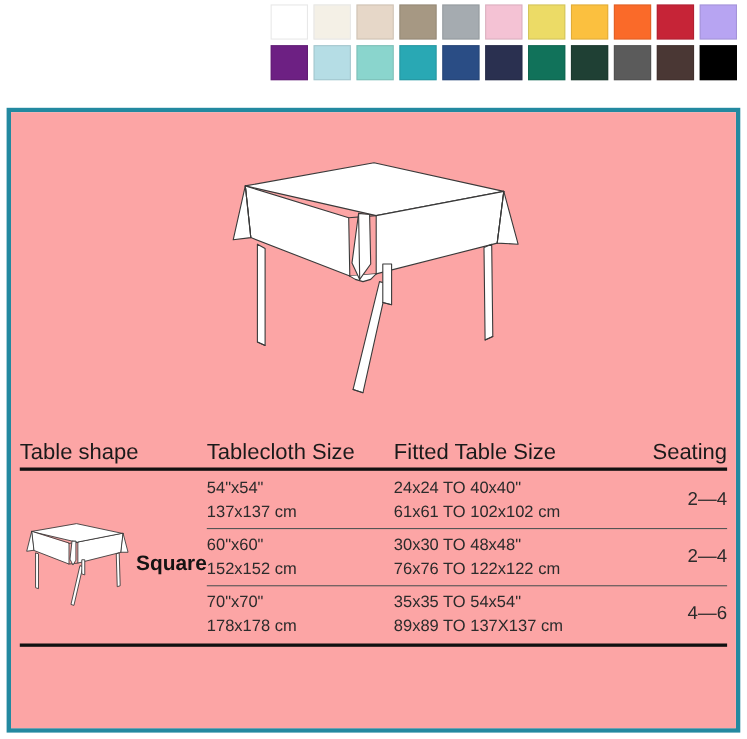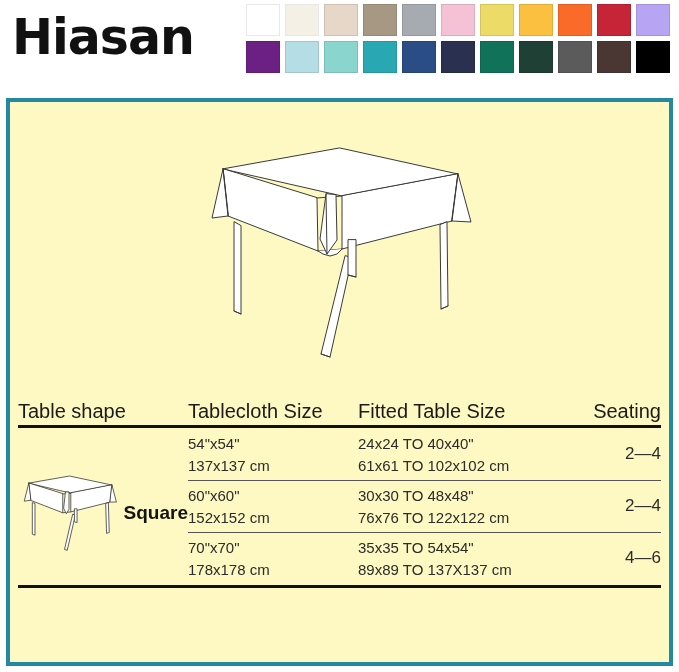--- a/index.html
+++ b/index.html
@@ -63,21 +63,21 @@
     top: 98px;
     width: 667px;
     height: 568px;
     box-sizing: border-box;
     border: 4px solid #2389a0;
     background: #ffffff;
   }
   #card-inner {
     position: absolute;
     inset: 0;
-    background: #fef9c3;
+    background: #fca5a5;
   }
 
   
   #hero-illustration {
     position: absolute;
     left: 0;
     top: 6px;
     width: 659px;
     height: 280px;
     display: flex;
@@ -170,21 +170,20 @@
     text-align: right;
     font-size: 17px;
     color: #2b2b2b;
     font-family: Liberation Sans, sans-serif;
   }
 </style>
 </head>
 <body>
 
 <div id="brand-header">
-  <div id="brand-logo" style="color: rgb(17, 17, 17);">Hiasan</div>
 
   <div id="swatch-grid">
     <div class="swatch-row">
       <div class="swatch pale" style="background: rgb(255, 255, 255);"></div>
       <div class="swatch pale" style="background: rgb(244, 240, 230);"></div>
       <div class="swatch" style="background: rgb(230, 215, 200);"></div>
       <div class="swatch" style="background: rgb(166, 152, 131);"></div>
       <div class="swatch" style="background: rgb(165, 171, 176);"></div>
       <div class="swatch" style="background: rgb(244, 194, 212);"></div>
       <div class="swatch" style="background: rgb(236, 219, 102);"></div>

